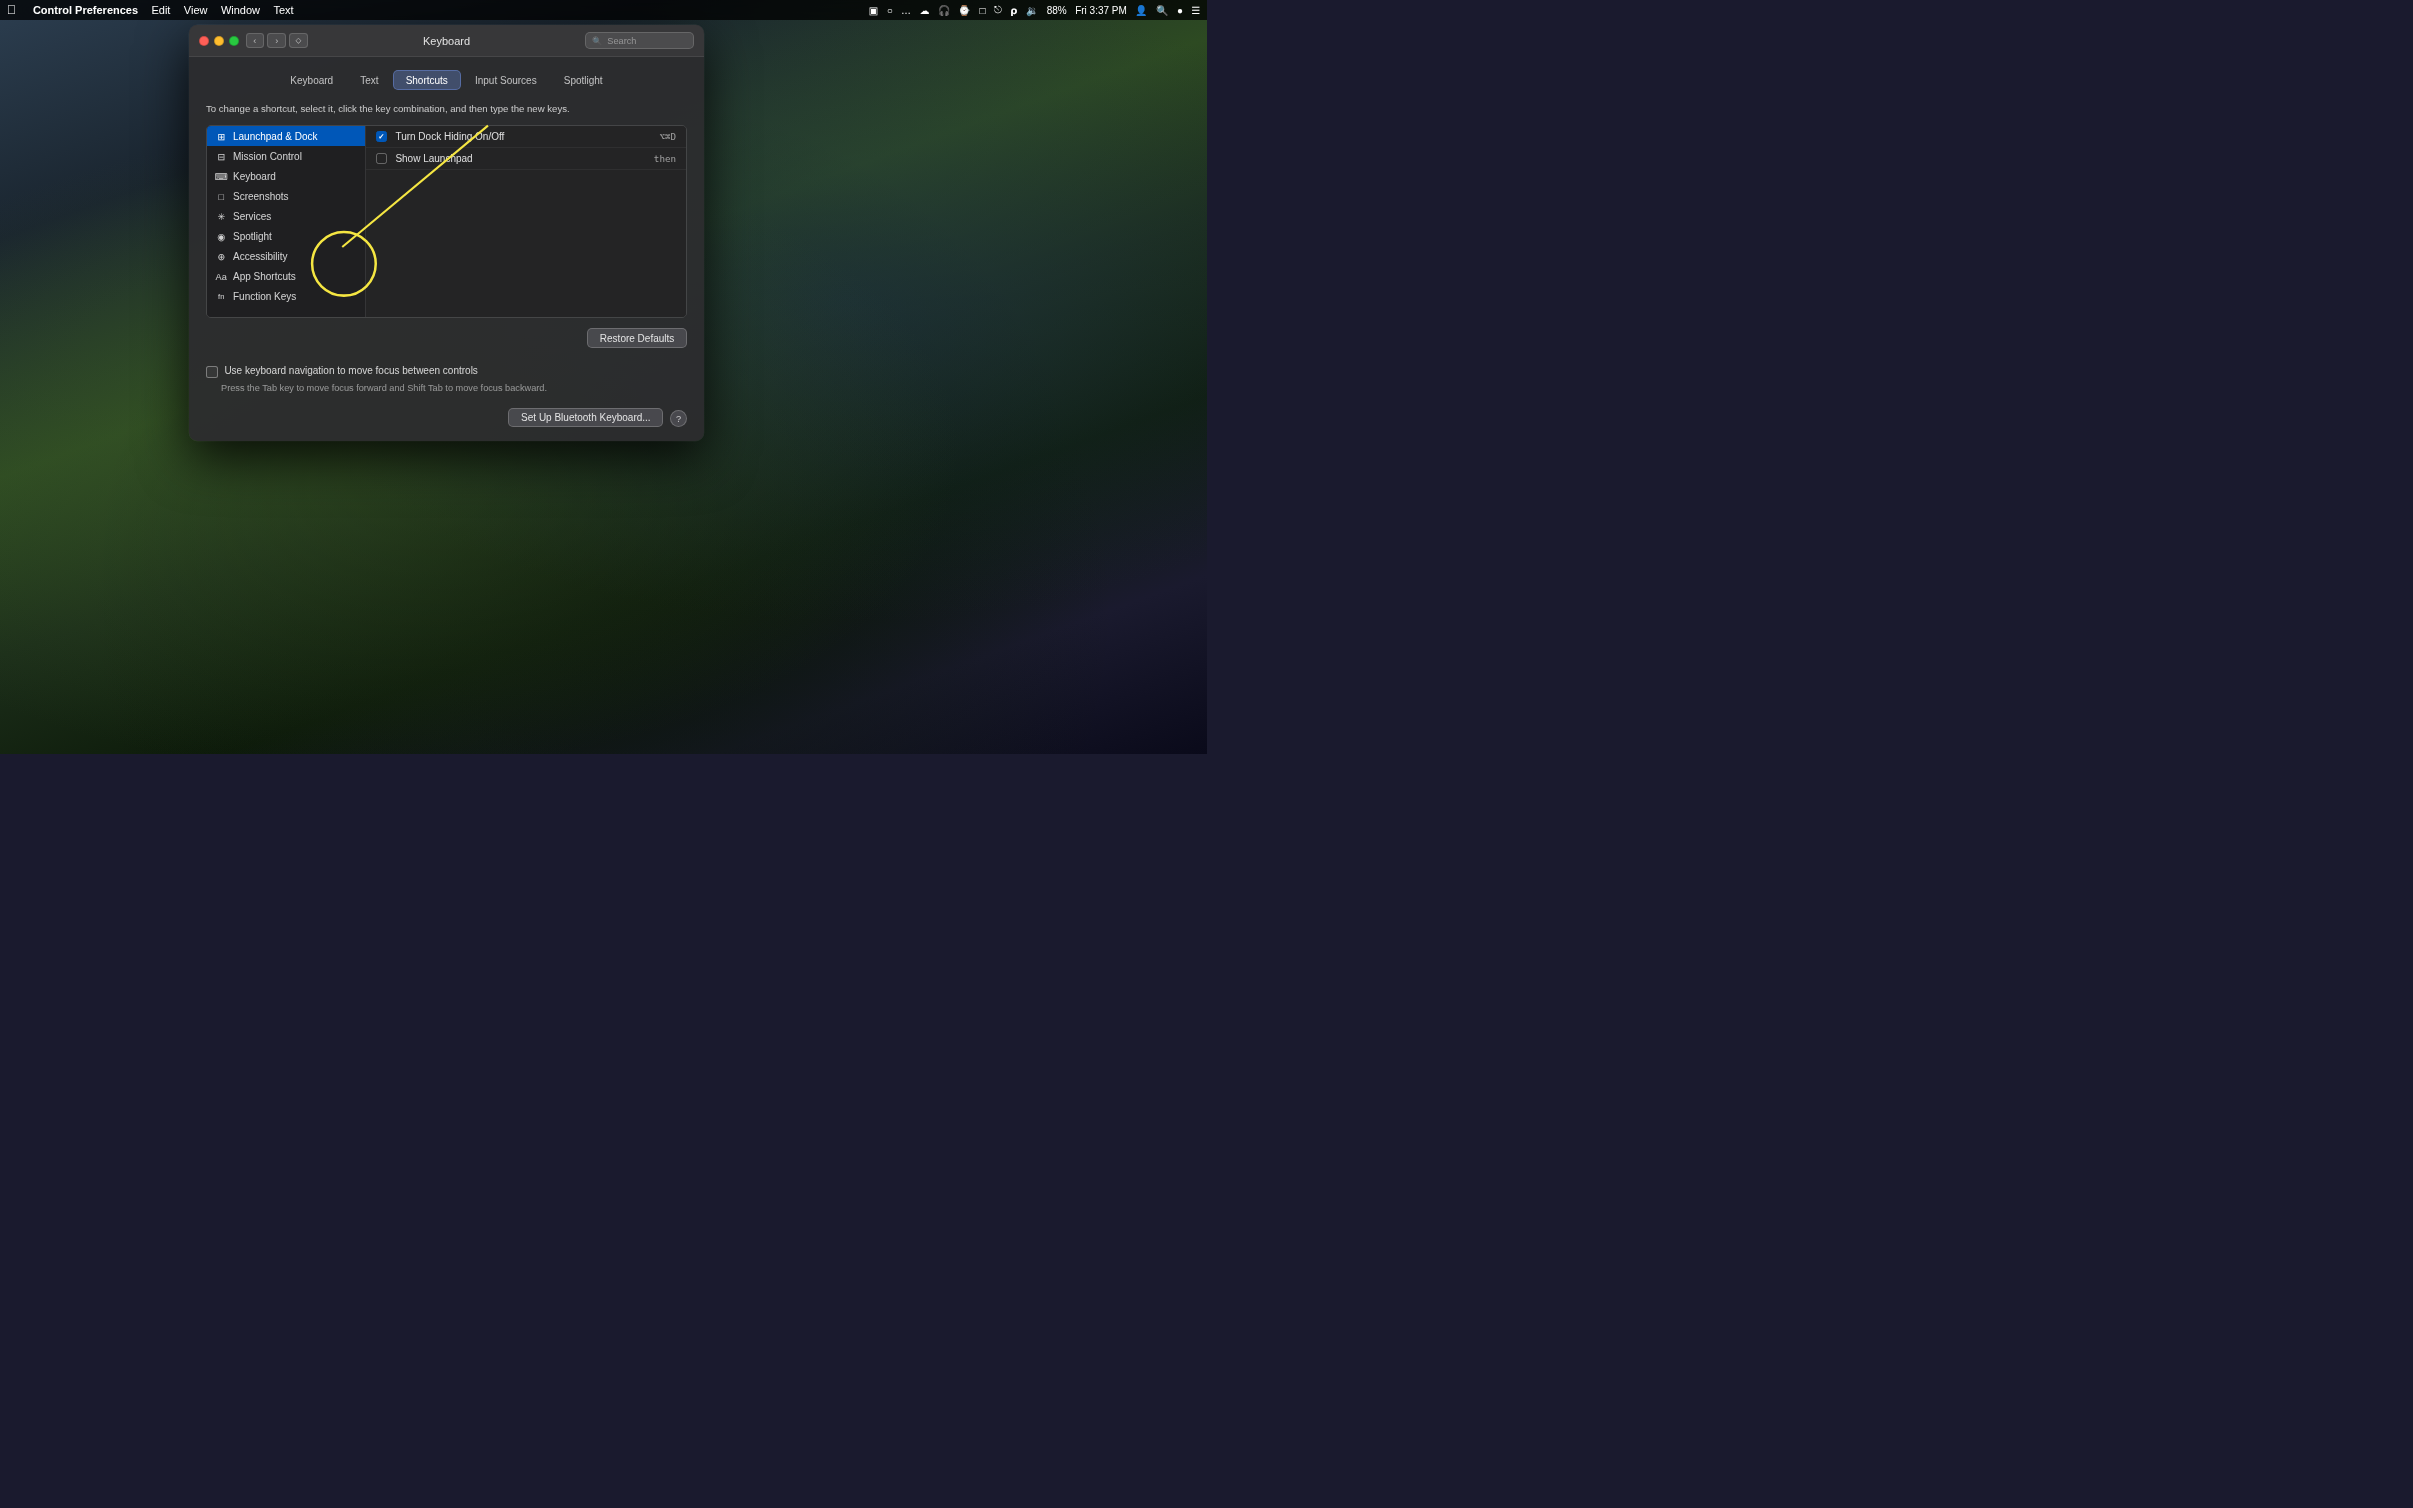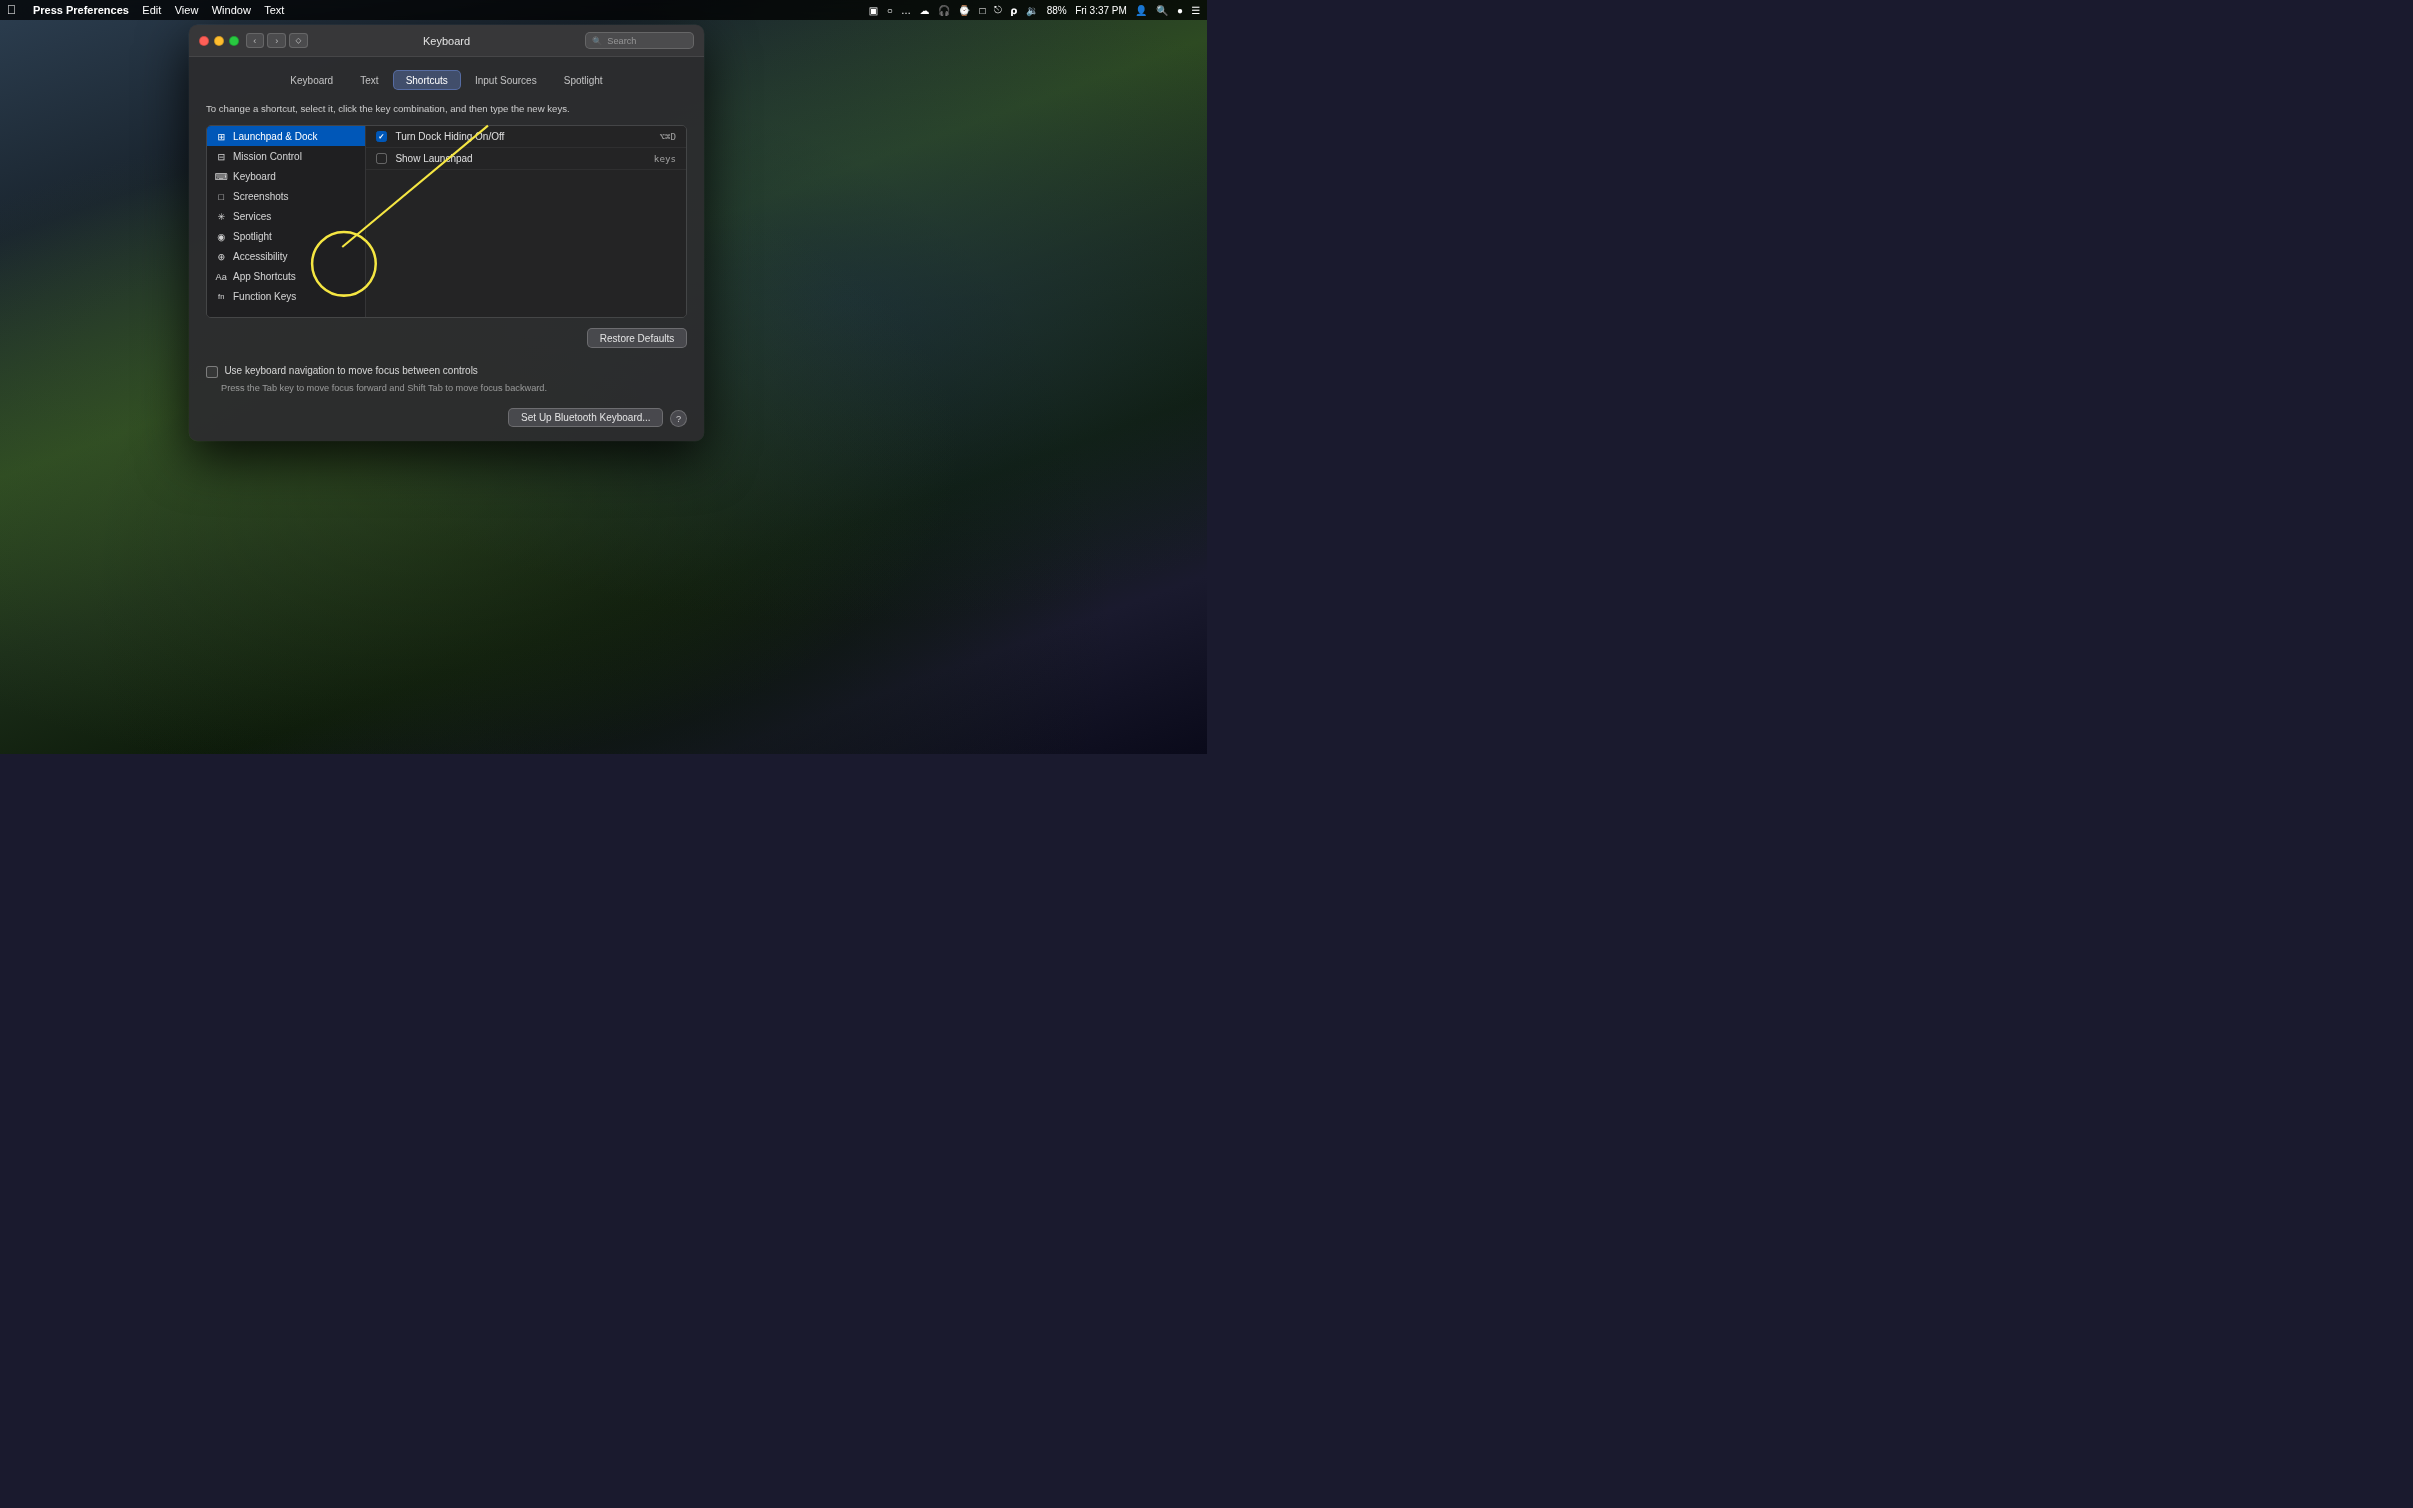--- a/index.html
+++ b/index.html
@@ -413,21 +413,21 @@
     }
   </style>
 </head>
 <body>
 
 <div class="wallpaper"></div>
 
 <div class="menubar">
   <div class="menubar-left">
     <span class="apple-logo"></span>
-    <span class="menubar-app">Press Preferences</span>
+    <span class="menubar-app">Control Preferences</span>
     <span>Edit</span>
     <span>View</span>
     <span>Window</span>
     <span>Text</span>
   </div>
   <div class="menubar-right">
     <span>▣</span>
     <span>○</span>
     <span>…</span>
     <span>☁</span>
@@ -523,21 +523,21 @@
 
         <div class="shortcut-item">
           <div class="checkbox checked"></div>
           <span class="shortcut-name">Turn Dock Hiding On/Off</span>
           <span class="shortcut-keys">⌥⌘D</span>
         </div>
 
         <div class="shortcut-item">
           <div class="checkbox"></div>
           <span class="shortcut-name">Show Launchpad</span>
-          <span class="shortcut-keys">keys</span>
+          <span class="shortcut-keys">then</span>
         </div>
       </div>
     </div>
 
     <div class="restore-row">
       <button class="restore-btn">Restore Defaults</button>
     </div>
 
     <div class="nav-checkbox-row">
       <div class="nav-checkbox"></div>

